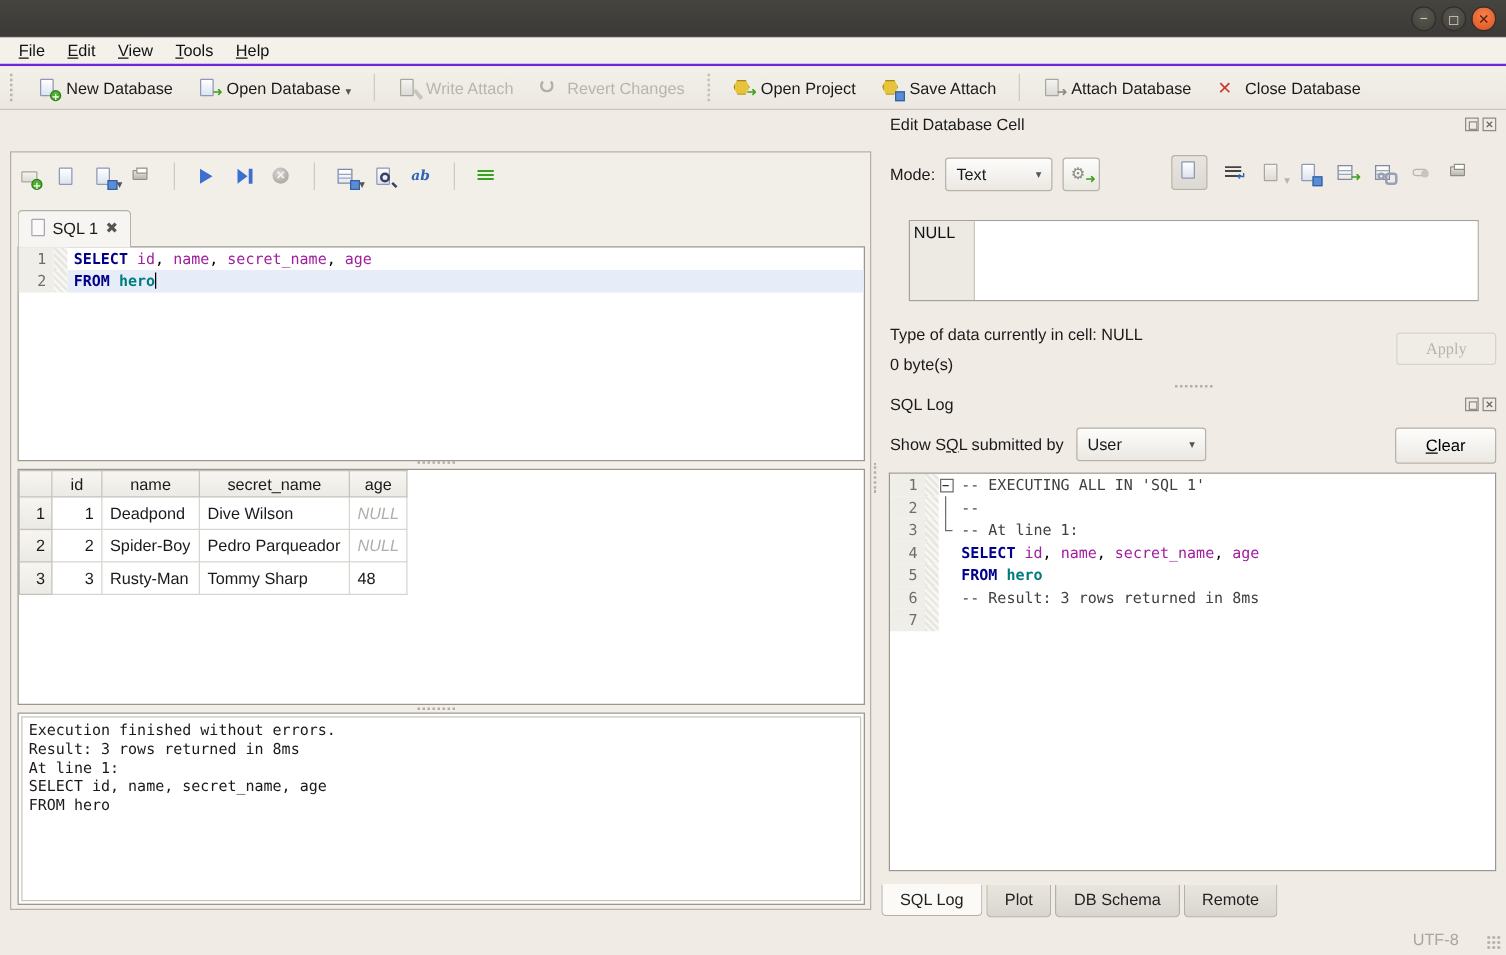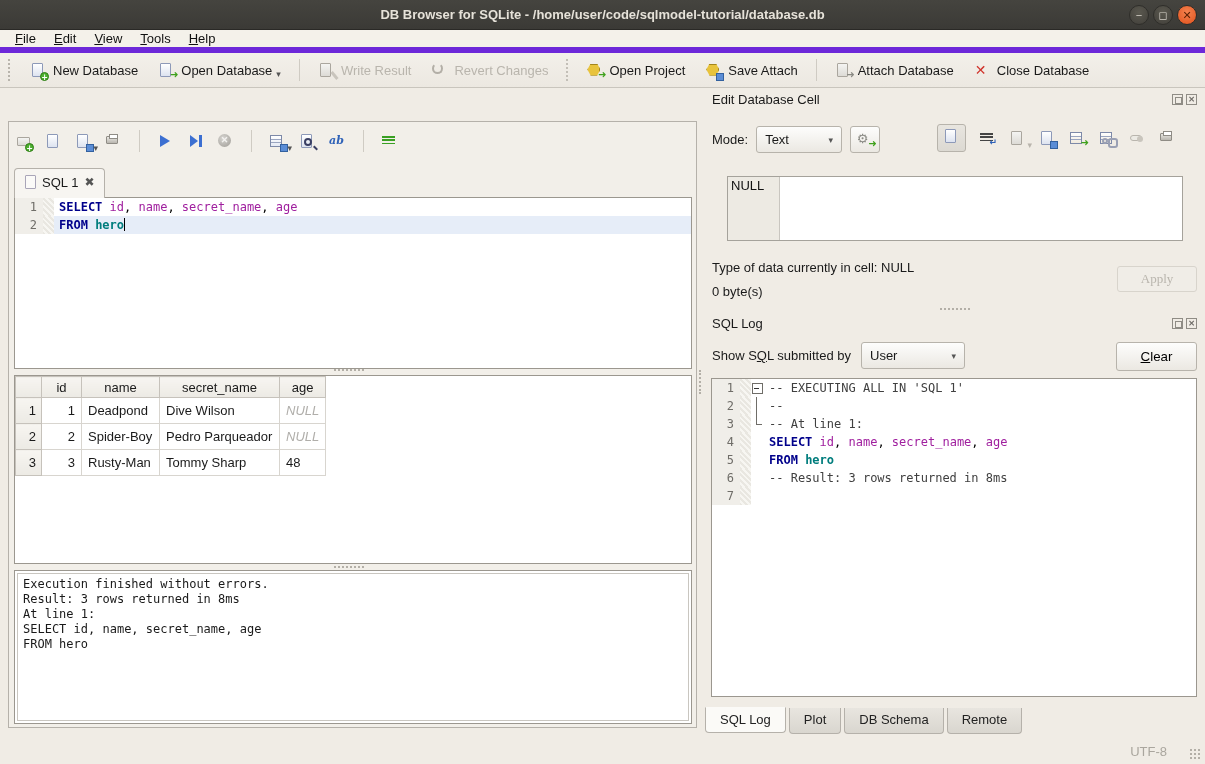--- a/index.html
+++ b/index.html
@@ -12,21 +12,21 @@
     background:linear-gradient(#45443f,#3b3a36); border-bottom:1px solid #2a2926;
     display:flex; align-items:center; justify-content:center; }
   .titlebar .title { color:#e6e2d9; font-weight:bold; font-size:13px; }
   .winctrls { position:absolute; right:8px; top:5px; display:flex; gap:4px; }
   .wbtn { width:20px; height:20px; border-radius:50%; display:flex; align-items:center; justify-content:center;
     font-size:11px; color:#d6d2c9; background:radial-gradient(circle at 50% 35%,#5a584f,#413f3a); border:1px solid #2f2e2a; }
   .wbtn.close { background:radial-gradient(circle at 50% 35%,#f4824f,#e0511c); color:#5c2004; font-weight:bold; }
 
   
   .menubar { position:absolute; left:0; top:30px; width:1205px; height:23px; background:#f4f1ea;
-    border-bottom:6px solid #6d28d9; display:flex; align-items:center; padding-left:6px; }
+    border-bottom:2px solid #6d28d9; display:flex; align-items:center; padding-left:6px; }
   .menu-item { padding:2px 9px; color:#111; }
   .menu-item u { text-decoration:underline; }
 
   
   .toolbar { position:absolute; left:0; top:53px; width:1205px; height:35px;
     background:linear-gradient(#f3f0ea,#ece8e1); border-bottom:1px solid #c9c5bd;
     display:flex; align-items:center; gap:4px; padding-left:4px; }
   .tb-handle { width:6px; height:22px; border-left:2px dotted #b8b4ac; margin:0 4px; }
   .tb-sep { width:1px; height:22px; background:#cfcbc3; margin:0 6px; }
   .tb-sep.dotted { background:none; border-left:2px dotted #c3bfb7; }
@@ -178,21 +178,20 @@
   .statusbar .enc { color:#aaa69e; margin-right:38px; }
   .grip { position:absolute; right:4px; bottom:4px; width:12px; height:12px;
     background:radial-gradient(circle at 2px 2px,#b3afa7 1px,transparent 1.3px); background-size:4px 4px; }
 </style>
 </head>
 <body>
 
 <div class="window">
 
   <div class="titlebar">
-    <span class="title">DB Browser for SQLite - /home/user/code/sqlmodel-tutorial/database.db</span>
     <div class="winctrls">
       <span class="wbtn">−</span>
       <span class="wbtn">◻</span>
       <span class="wbtn close">✕</span>
     </div>
   </div>
 
   <div class="menubar">
     <span class="menu-item"><u>F</u>ile</span>
     <span class="menu-item"><u>E</u>dit</span>
@@ -217,21 +216,21 @@
         </span>
       <span>Open Database</span>
       <span class="dd-caret">▾</span>
     </span>
     <span class="tb-sep"></span>
     <span class="tb-btn disabled">
       <span class="ic">
           <span class="pg gray"></span>
           <span class="pencil"></span>
         </span>
-      <span>Write Result</span>
+      <span>Write Attach</span>
     </span>
     <span class="tb-btn disabled">
       <span class="ic">
           <span class="circarr"></span>
         </span>
       <span>Revert Changes</span>
     </span>
     <span class="tb-sep dotted"></span>
     <span class="tb-btn">
       <span class="ic">

